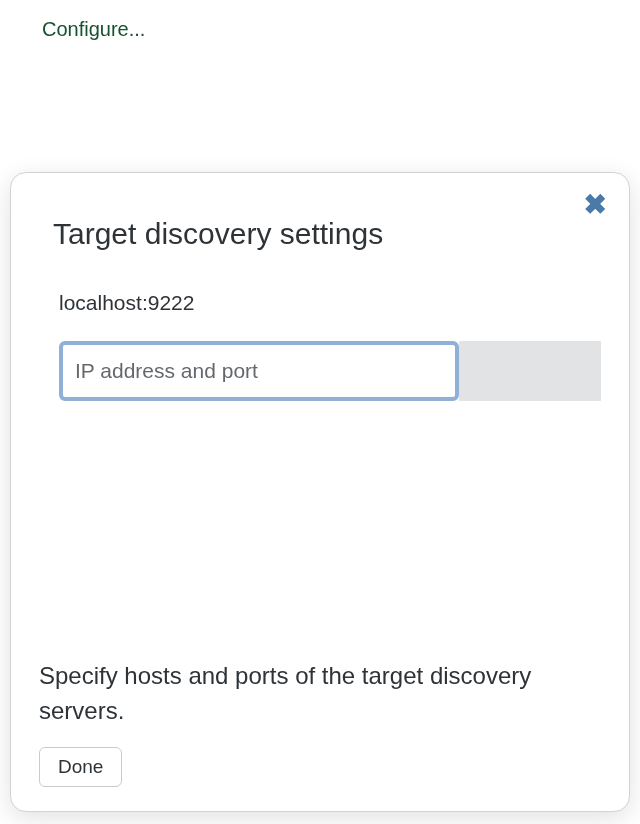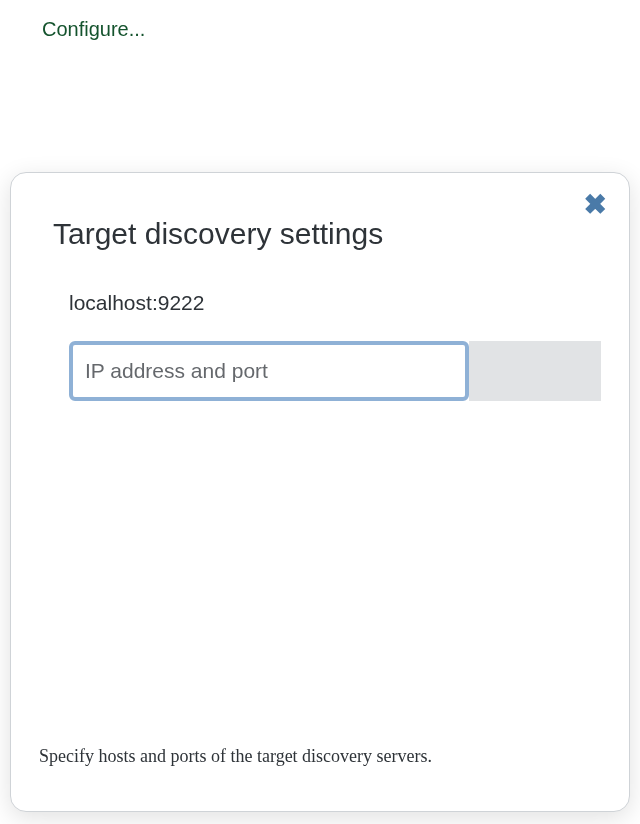--- a/index.html
+++ b/index.html
@@ -41,21 +41,21 @@
     }
     .modal-title {
       font-size: 30px;
       font-weight: 400;
       color: #2e3338;
       margin-top: 14px;
       margin-bottom: 40px;
       margin-left: 14px;
     }
     .targets-list {
-      margin-left: 30px;
+      margin-left: 20px;
     }
     .target-item {
       font-size: 21px;
       color: #2e3338;
       margin-bottom: 26px;
     }
     .input-row {
       display: flex;
       align-items: stretch;
       margin-top: 4px;
@@ -81,25 +81,24 @@
       height: 60px;
       margin-left: 0;
     }
     .modal-footer {
       position: absolute;
       left: 28px;
       right: 28px;
       bottom: 24px;
     }
     .modal-help {
-      font-size: 18px;
+      font-size: 24px;
       line-height: 1.45;
       color: #2e3338;
       margin-bottom: 18px;
-      font-family: Liberation Serif, serif;
     }
     .done-btn {
       display: inline-block;
       border: 1px solid #c7cbd0;
       border-radius: 6px;
       background: #ffffff;
       padding: 8px 18px;
       font-size: 19px;
       color: #2e3338;
       cursor: pointer;
@@ -120,15 +119,16 @@
     <div class="target-item">localhost:9222</div>
 
     <div class="input-row">
       <input class="ip-input" type="text" placeholder="IP address and port" style="">
       <div class="input-spacer"></div>
     </div>
   </div>
 
   <div class="modal-footer">
     <div class="modal-help">Specify hosts and ports of the target discovery servers.</div>
+    <button class="done-btn">Done</button>
   </div>
 
 </div>
 
 </body></html>

